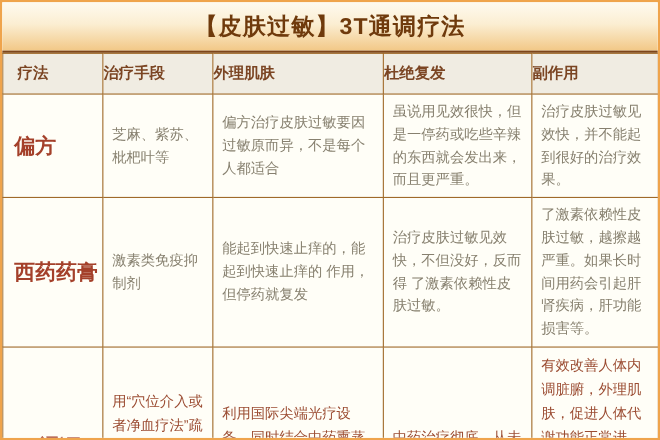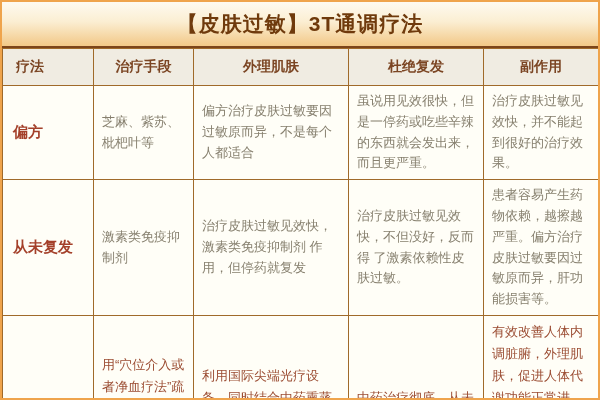--- a/index.html
+++ b/index.html
@@ -23,32 +23,32 @@
   .title-main { color:#6f3a0c; font-size:21px; font-weight:bold; letter-spacing:1px; }
   .title-pk   { color:#ff5602; font-size:31px; font-weight:bold; line-height:1; margin:0 4px; position:relative; top:1px; }
   .title-trad { color:#a8711f; font-size:21px; font-weight:bold; letter-spacing:1px; }
 
   table { width:100%; border-collapse:collapse; table-layout:fixed; flex:1; }
   th, td { border:1px solid #a06a2a; overflow:hidden; }
 
   thead tr { height:37px; }
   th {
     background:#f0ece2; color:#7b4523;
-    font-size:14px; font-weight:bold; text-align:center;
+    font-size:14px; font-weight:bold; text-align:left;
   }
   th.first { text-align:left; padding-left:13px; }
 
   tbody tr.r1 { height:75px; }
   tbody tr.r2 { height:102px; }
   tbody tr.r3 { height:136px; }
 
   td { background:#fffef7; vertical-align:middle; }
 
   td.label {
-    color:#a4402a; font-weight:bold; font-size:15px;
+    color:#a4402a; font-weight:bold; font-size:19px;
     text-align:left; padding-left:10px; padding-right:4px;font-family:Liberation Mono, monospace;
   }
   td.body {
     color:#87806f; font-size:13px; line-height:1.6;
     text-align:left; padding:5px 8px;
   }
   tr.highlight td.body { color:#9b4c32; line-height:1.7; }
 </style>
 </head>
 <body>
@@ -78,25 +78,25 @@
     </thead>
     <tbody>
       <tr class="r1">
         <td class="label">偏方</td>
         <td class="body">芝麻、紫苏、枇杷叶等</td>
         <td class="body">偏方治疗皮肤过敏要因过敏原而异，不是每个人都适合</td>
         <td class="body">虽说用见效很快，但是一停药或吃些辛辣的东西就会发出来，而且更严重。</td>
         <td class="body">治疗皮肤过敏见效快，并不能起到很好的治疗效果。</td>
       </tr>
       <tr class="r2">
-        <td class="label">从未复发</td>
+        <td class="label">西药药膏</td>
         <td class="body">激素类免疫抑制剂</td>
-        <td class="body">治疗皮肤过敏见效快，激素类免疫抑制剂 作用，但停药就复发</td>
+        <td class="body">能起到快速止痒的，能起到快速止痒的 作用，但停药就复发</td>
         <td class="body">治疗皮肤过敏见效快，不但没好，反而得 了激素依赖性皮肤过敏。</td>
-        <td class="body">患者容易产生药物依赖，越擦越严重。偏方治疗皮肤过敏要因过敏原而异，肝功能损害等。</td>
+        <td class="body">了激素依赖性皮肤过敏，越擦越严重。如果长时间用药会引起肝肾疾病，肝功能损害等。</td>
       </tr>
       <tr class="r3 highlight">
         <td class="label">3T通调疗法</td>
         <td class="body">用“穴位介入或者净血疗法”疏通经络，活血化瘀，使药物的有效成分直接作用于局部</td>
         <td class="body">利用国际尖端光疗设备，同时结合中药熏蒸治疗系统，应用物理技术将药物成分作用于皮肤过敏病灶</td>
         <td class="body">中药治疗彻底，从未复发。草本配方既能治病又能养生。</td>
         <td class="body">有效改善人体内调脏腑，外理肌肤，促进人体代谢功能正常进行，深度提高肌肤细胞组织抵抗力，达到标本兼治，杜绝复发。。</td>
       </tr>
     </tbody>
   </table>

